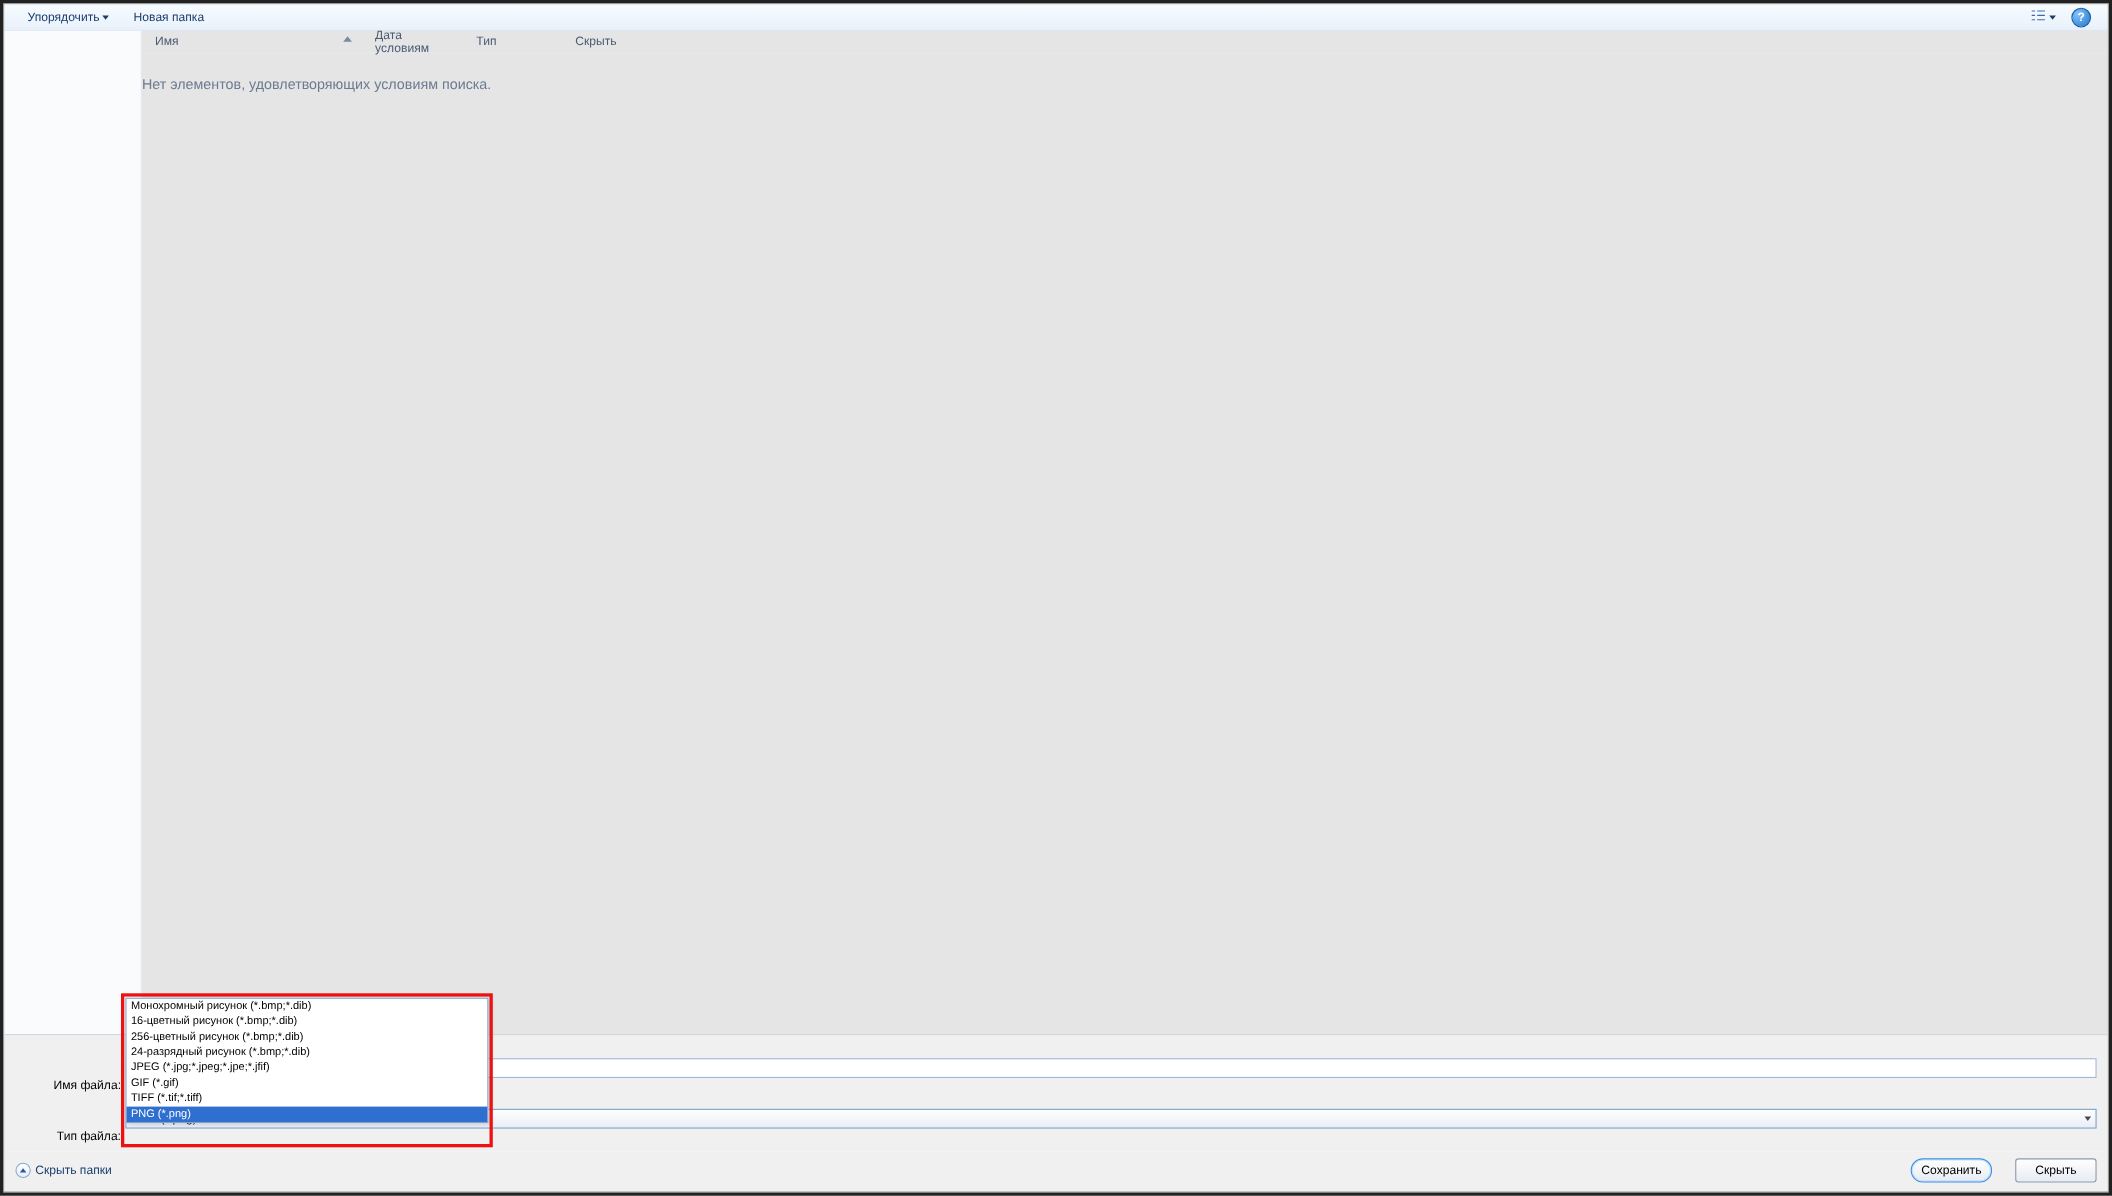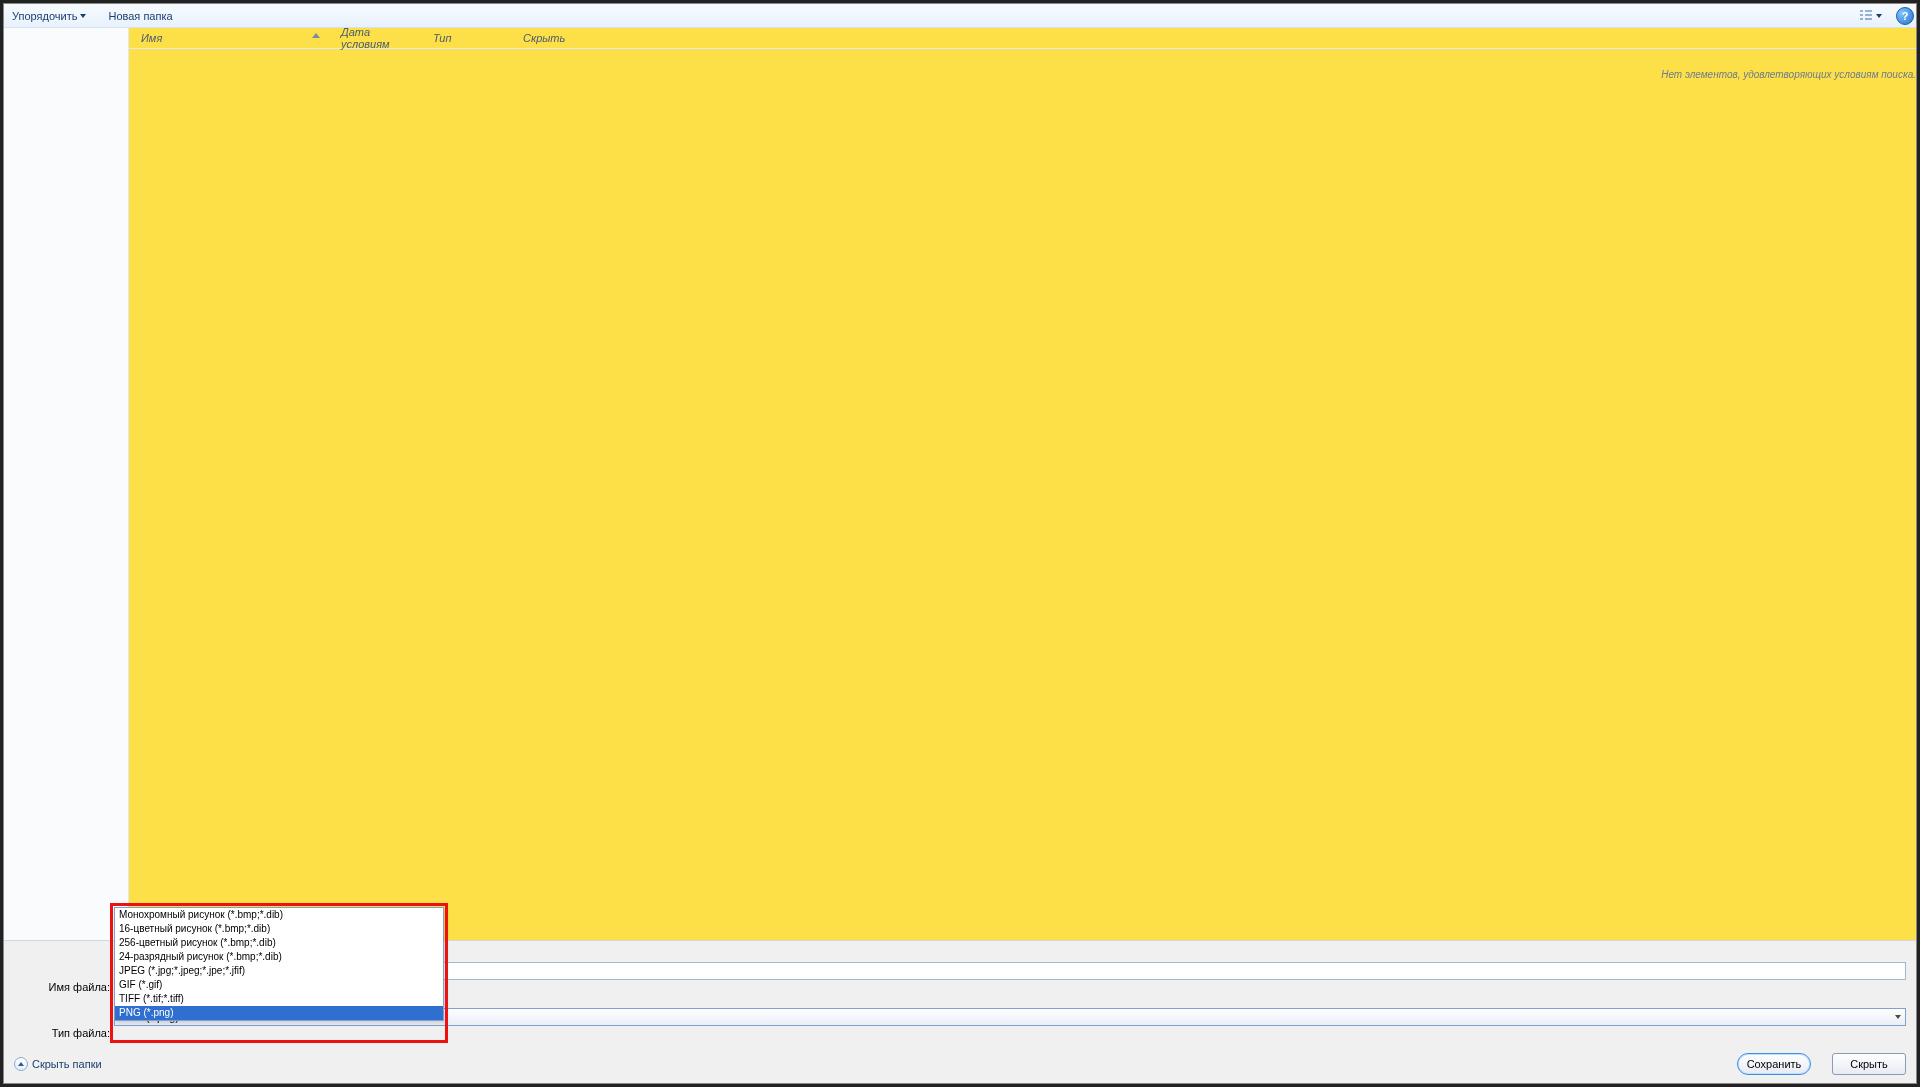--- a/index.html
+++ b/index.html
@@ -25,21 +25,21 @@
       flex-direction: column;
     }
 
     
     .toolbar {
       height: 24px;
       background: linear-gradient(#f7fbff, #e8f1fb);
       border-bottom: 1px solid #d6e2ef;
       display: flex;
       align-items: center;
-      padding: 0 2px;
+      padding: 0 15px;
       gap: 10px;
     }
     .tb-btn {
       color: #1a3e6e;
       padding: 2px 6px;
       display: flex;
       align-items: center;
       gap: 3px;
       cursor: default;
     }
@@ -74,22 +74,21 @@
     }
     .nav-pane {
       width: 125px;
       background: #fafbfd;
       border-right: 1px solid #e3e8ee;
     }
     .list-pane {
       flex: 1;
       display: flex;
       flex-direction: column;
-      background: #fde047;
-      font-style: italic;
+      background: #e5e5e5;
     }
     .col-headers {
       height: 21px;
       display: flex;
       align-items: center;
       border-bottom: 1px solid #e4e8ee;
       color: #4a5b73;
       font-size: 11px;
     }
     .col {
@@ -107,23 +106,23 @@
       width: 0; height: 0;
       border-left: 4px solid transparent;
       border-right: 4px solid transparent;
       border-bottom: 5px solid #7a8aa0;
     }
     .col-date { width: 92px; }
     .col-type { width: 90px; }
     .col-size { width: 60px; }
     .empty-msg {
       color: #6b7b90;
-      text-align: right;
+      text-align: left;
       padding-top: 20px;
-      font-size: 10px;
+      font-size: 13px;
     }
 
     
     .bottom {
       background: #f0f0f0;
       border-top: 1px solid #d3d8df;
       padding: 6px 10px;
     }
     .field-row {
       display: flex;

